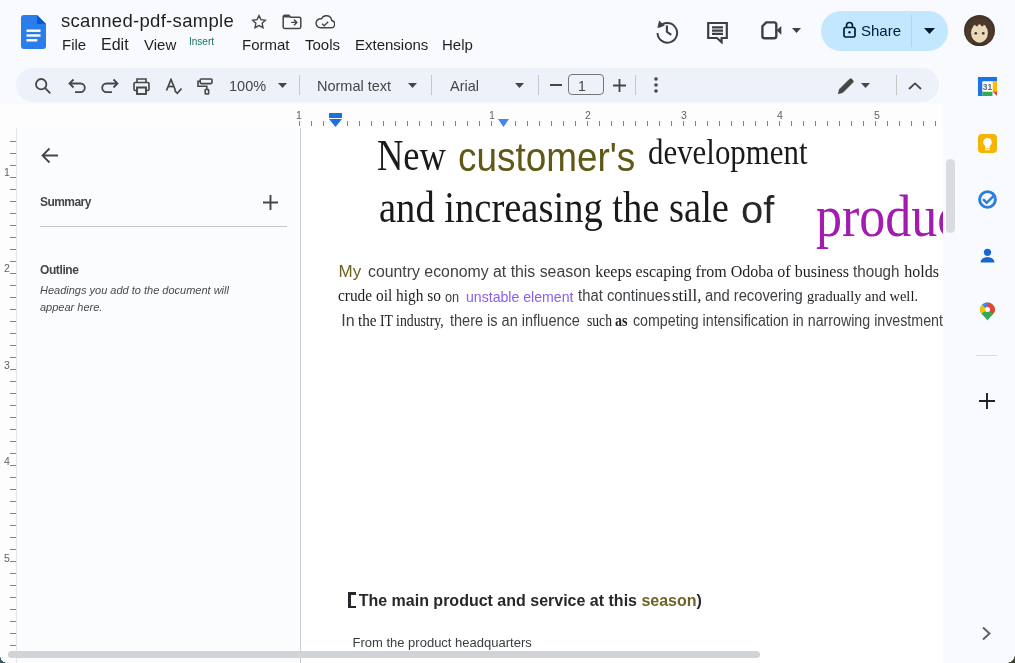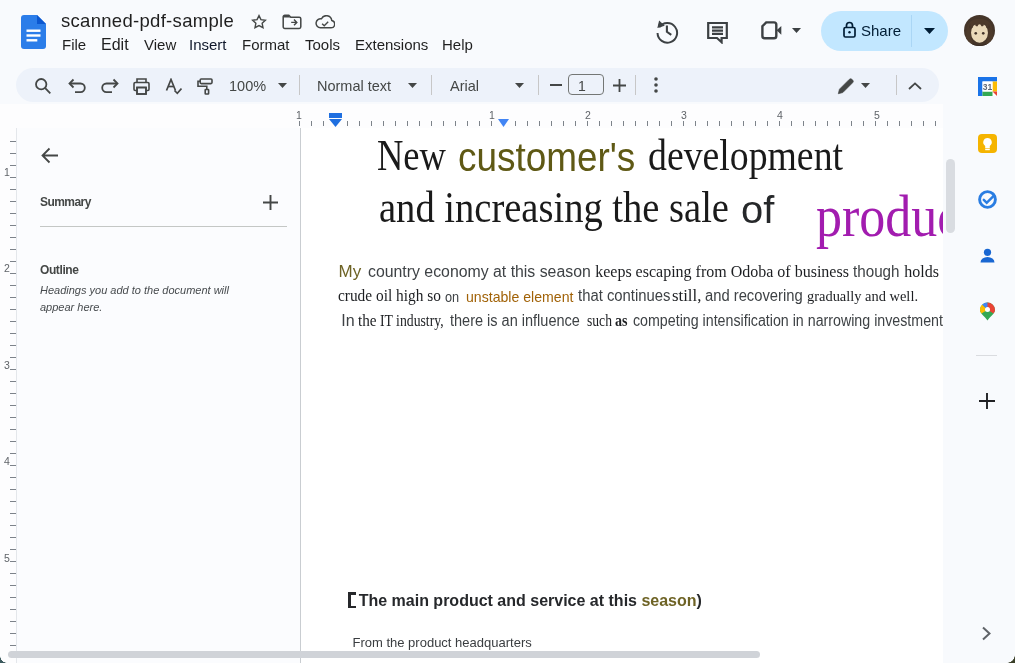--- a/index.html
+++ b/index.html
@@ -41,21 +41,21 @@
 <div class="abs" style="left:315px;top:15px;">
 <svg width="20" height="14" viewBox="0 0 24 17" fill="none" stroke="#444746" stroke-width="1.8">
       <path d="M6.5 15.5 a5.5 5.5 0 1 1 1.2-10.9 a6.6 6.6 0 0 1 12.5 2 a4.5 4.5 0 0 1 -1 8.9 Z"></path>
       <path d="M8.5 10.5 l2.6 2.6 4.8-4.8" stroke-width="1.7"></path>
     </svg>
 </div>
 
 <div class="abs" style="left:62px;top:35.8px;font-size:15px;color:#1f1f1f;">File</div>
 <div class="abs" style="left:101px;top:35.8px;font-size:16px;color:#1f1f1f;">Edit</div>
 <div class="abs" style="left:144px;top:35.8px;font-size:15px;color:#1f1f1f;">View</div>
-<div class="abs" style="left:189px;top:35.8px;font-size:15px;color:#0f172a;">Insert</div>
+<div class="abs" style="left:189px;top:35.8px;font-size:10px;color:#0f766e;">Insert</div>
 <div class="abs" style="left:242px;top:35.8px;font-size:15px;color:#1f1f1f;">Format</div>
 <div class="abs" style="left:305px;top:35.8px;font-size:15px;color:#1f1f1f;">Tools</div>
 <div class="abs" style="left:355px;top:35.8px;font-size:15px;color:#1f1f1f;">Extensions</div>
 <div class="abs" style="left:442px;top:35.8px;font-size:15px;color:#1f1f1f;">Help</div>
 
 <div class="abs" style="left:654px;top:18px;">
 <svg width="26" height="26" viewBox="0 0 25 25" fill="none" stroke="#3c4043" stroke-width="1.9">
       <path d="M5.1 8.9 A9.4 9.4 0 1 1 3.4 14.5"></path>
       <path d="M9.4 7.3 L3.9 8.9 L5.2 3.3 Z" fill="#3c4043" stroke="#3c4043" stroke-width="1"></path>
       <path d="M12.4 7.2 v6 l4.2 3.1" stroke-width="2"></path>
@@ -271,35 +271,35 @@
     </svg>
 </div>
 <div class="abs" style="left:40px;top:226px;width:247px;height:1px;background:#c4c7c5;"></div>
 <div class="abs" style="left:40px;top:263px;font-size:12px;color:#444746;font-weight:bold;letter-spacing:-0.4px;">Outline</div>
 <div class="abs" style="left:40px;top:282px;width:260px;font-size:11px;font-style:italic;color:#474b4e;line-height:17.3px;">Headings you add to the document will<br>appear here.</div>
 
 <div class="abs" style="left:301px;top:128px;width:642px;height:535px;background:#fff;overflow:hidden;">
 
   <div class="seg serif" style="left:76px;top:5.7px;font-size:44px;color:#1a1a1a;"><span style="transform:scaleX(0.830);">New</span></div>
   <div class="seg" style="left:156.5px;top:9.1px;font-size:40px;color:#5f5915;"><span style="transform:scaleX(0.923);">customer's</span></div>
-  <div class="seg serif" style="left:346.7px;top:5.7px;font-size:44px;color:#1a1a1a;"><span style="transform:scaleX(0.858);">development</span></div>
+  <div class="seg serif" style="left:346.7px;top:5.7px;font-size:36px;color:#1a1a1a;"><span style="transform:scaleX(0.858);">development</span></div>
 
   <div class="seg serif" style="left:78px;top:57.7px;font-size:44px;color:#1a1a1a;"><span style="transform:scaleX(0.876);">and increasing the sale</span></div>
   <div class="seg" style="left:440px;top:62.8px;font-size:38px;color:#26282a;"><span style="transform:scaleX(1.05);">of</span></div>
   <div class="seg serif" style="left:481.5px;top:57.7px;font-size:60px;color:#a21caf;margin-left:33px;"><span style="transform:scaleX(0.867);">product</span></div>
 
   <div class="seg" style="left:37.5px;top:134.9px;font-size:17px;color:#6e6325;">My</div>
   <div class="seg serif" style="left:294.2px;top:135.7px;font-size:16px;color:#1c1e21;">keeps escaping from Odoba of business</div>
   <div class="seg" style="left:67px;top:135.7px;font-size:16px;color:#3e4245;"><span style="transform:scaleX(0.99);">country economy at this season</span></div>
   <div class="seg" style="left:551.5px;top:135.7px;font-size:16px;color:#3e4245;"><span style="transform:scaleX(0.95);">though</span></div>
   <div class="seg serif" style="left:603.2px;top:135.7px;font-size:16px;color:#1c1e21;">holds</div>
 
   <div class="seg serif" style="left:37px;top:160.2px;font-size:16px;color:#1c1e21;"><span style="transform:scaleX(0.96);">crude oil high so</span></div>
   <div class="seg" style="left:143.5px;top:161.1px;font-size:15px;color:#3e4245;"><span style="transform:scaleX(0.85);">on</span></div>
-  <div class="seg" style="left:165px;top:161.1px;font-size:15px;color:#a16207;"><span style="transform:scaleX(0.94);">unstable element</span></div>
+  <div class="seg" style="left:165px;top:161.1px;font-size:15px;color:#8b5cf6;"><span style="transform:scaleX(0.94);">unstable element</span></div>
   <div class="seg" style="left:276.5px;top:160.2px;font-size:16px;color:#3e4245;"><span style="transform:scaleX(0.928);">that continues</span></div>
   <div class="seg serif" style="left:371px;top:160.2px;font-size:16px;color:#1c1e21;"><span style="transform:scaleX(1.05);">still,</span></div>
   <div class="seg" style="left:404px;top:160.2px;font-size:16px;color:#3e4245;"><span style="transform:scaleX(0.923);">and recovering</span></div>
   <div class="seg serif" style="left:505.5px;top:161.1px;font-size:15px;color:#1c1e21;"><span style="transform:scaleX(0.962);">gradually and well.</span></div>
 
   <div class="seg" style="left:40.2px;top:184.5px;font-size:16px;color:#3e4245;">In</div>
   <div class="seg serif" style="left:56.5px;top:184.5px;font-size:16px;color:#1c1e21;"><span style="transform:scaleX(0.95);">the</span></div>
   <div class="seg serif" style="left:79px;top:184.5px;font-size:16px;color:#1c1e21;"><span style="transform:scaleX(0.857);">IT industry,</span></div>
   <div class="seg" style="left:149px;top:184.5px;font-size:16px;color:#3e4245;"><span style="transform:scaleX(0.907);">there is an influence</span></div>
   <div class="seg serif" style="left:285.5px;top:184.5px;font-size:16px;color:#1c1e21;"><span style="transform:scaleX(0.85);">such</span></div>

